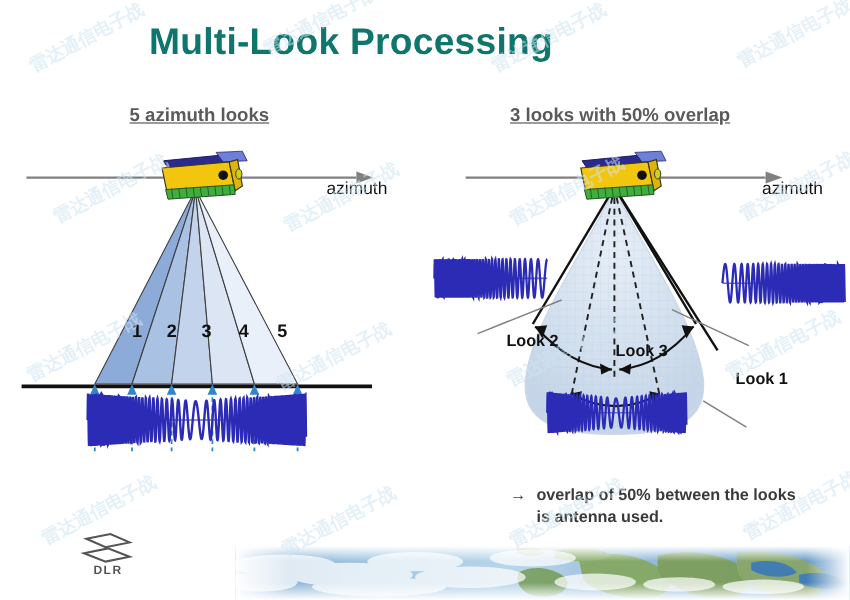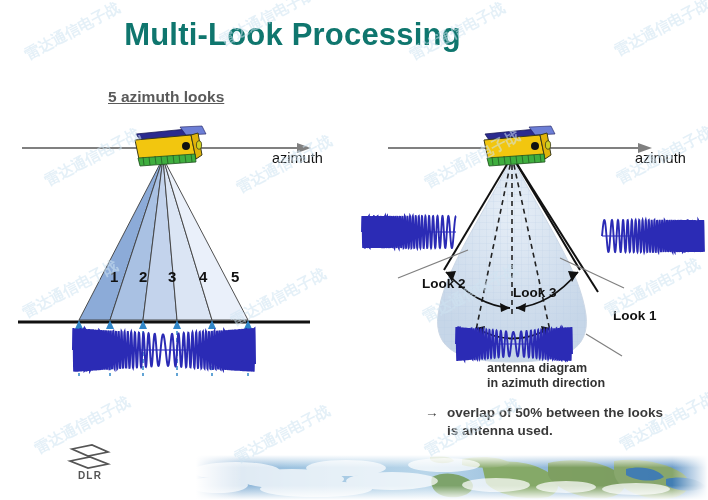--- a/index.html
+++ b/index.html
@@ -86,20 +86,21 @@
   }
 </style>
 </head>
 <body>
 
 <div id="slide">
 
   <div id="title">Multi-Look Processing</div>
 
   <div class="subtitle" id="sub-left">5 azimuth looks</div>
+  <div class="subtitle" id="sub-right">3 looks with 50% overlap</div>
 
   <svg id="left-svg" width="360" height="400" viewBox="0 0 360 400" style="position:absolute;left:0;top:110px;">
 
     <g>
       <line x1="22" y1="38" x2="297" y2="38" stroke="#808080" stroke-width="2"></line>
       <polygon points="297,33 311,38 297,43" fill="#808080"></polygon>
     </g>
 
     <g>
       <polygon points="163,48 79,210 110,210" fill="#8cabd8" stroke="#3d3d3d" stroke-width="0.9"></polygon>
@@ -259,24 +260,20 @@
       </g>
     </g>
   </svg>
 
   <div class="az-label" id="az-right">azimuth</div>
 
   <div class="looklab" id="lab-look2">Look 2</div>
   <div class="looklab" id="lab-look1">Look 1</div>
   <div class="looklab" id="lab-look3">Look 3</div>
 
-  <div id="antenna-note">
-    <div>antenna diagram</div>
-    <div>in azimuth direction</div>
-  </div>
 
   <div id="bullet">
     <span class="arw">→</span>
     <span class="btxt">overlap of 50% between the looks</span>
     <span class="btxt">is antenna used.</span>
   </div>
 
   <div id="dlr">
     <svg width="56" height="28" viewBox="0 0 56 28">
       <g fill="none" stroke="#555" stroke-width="1.7">

